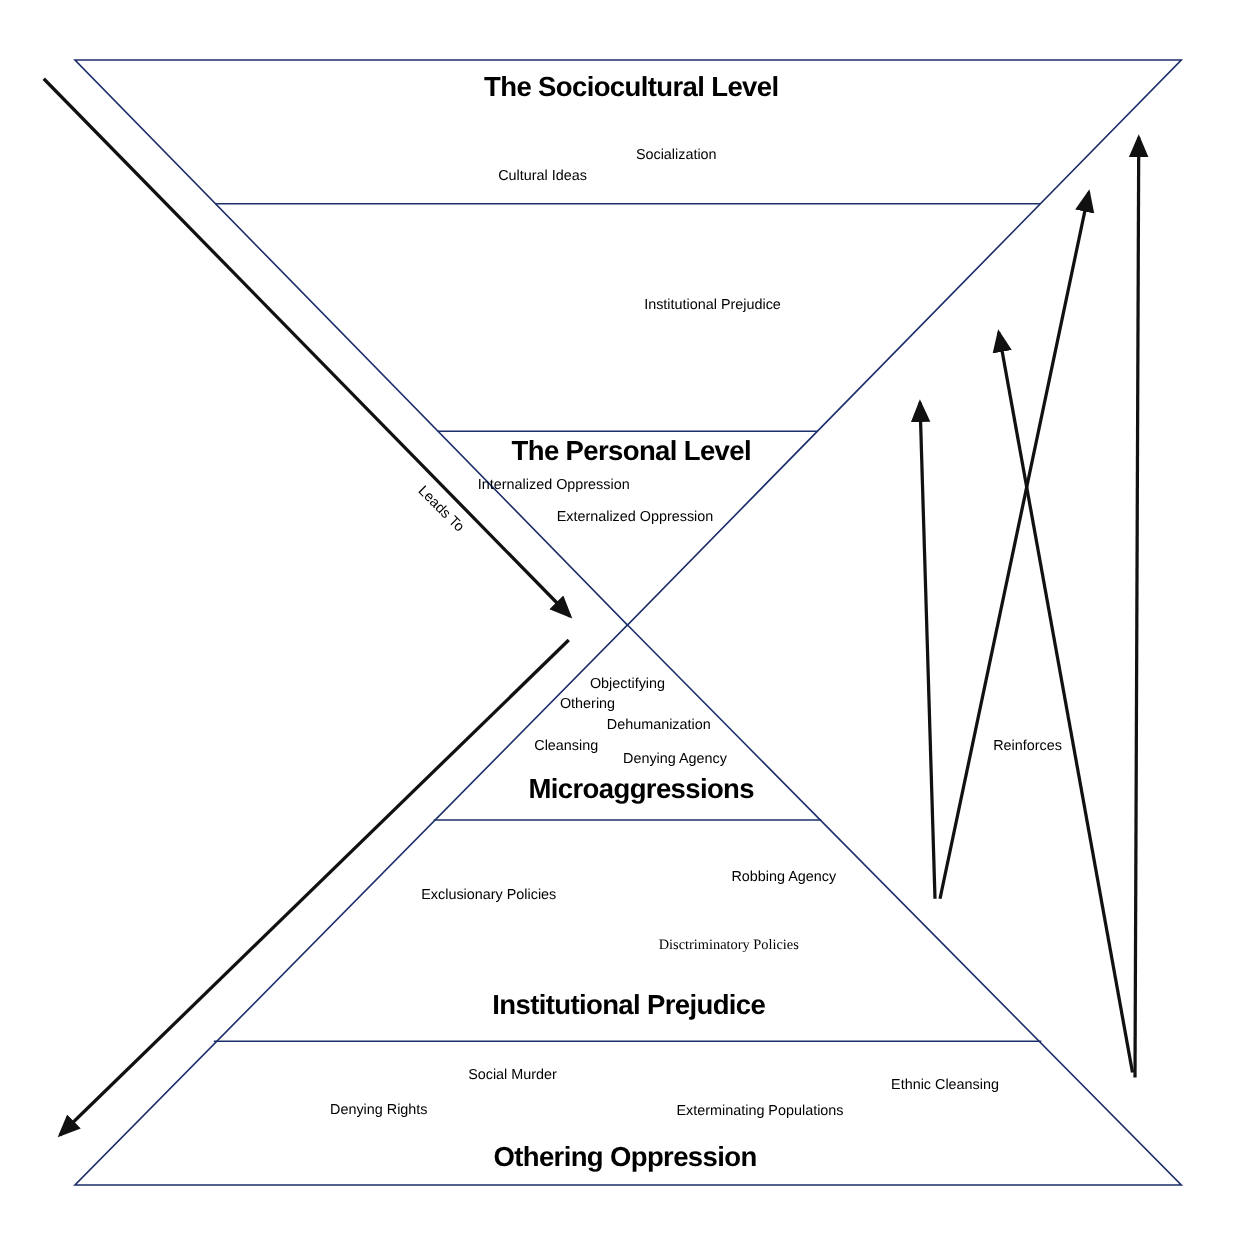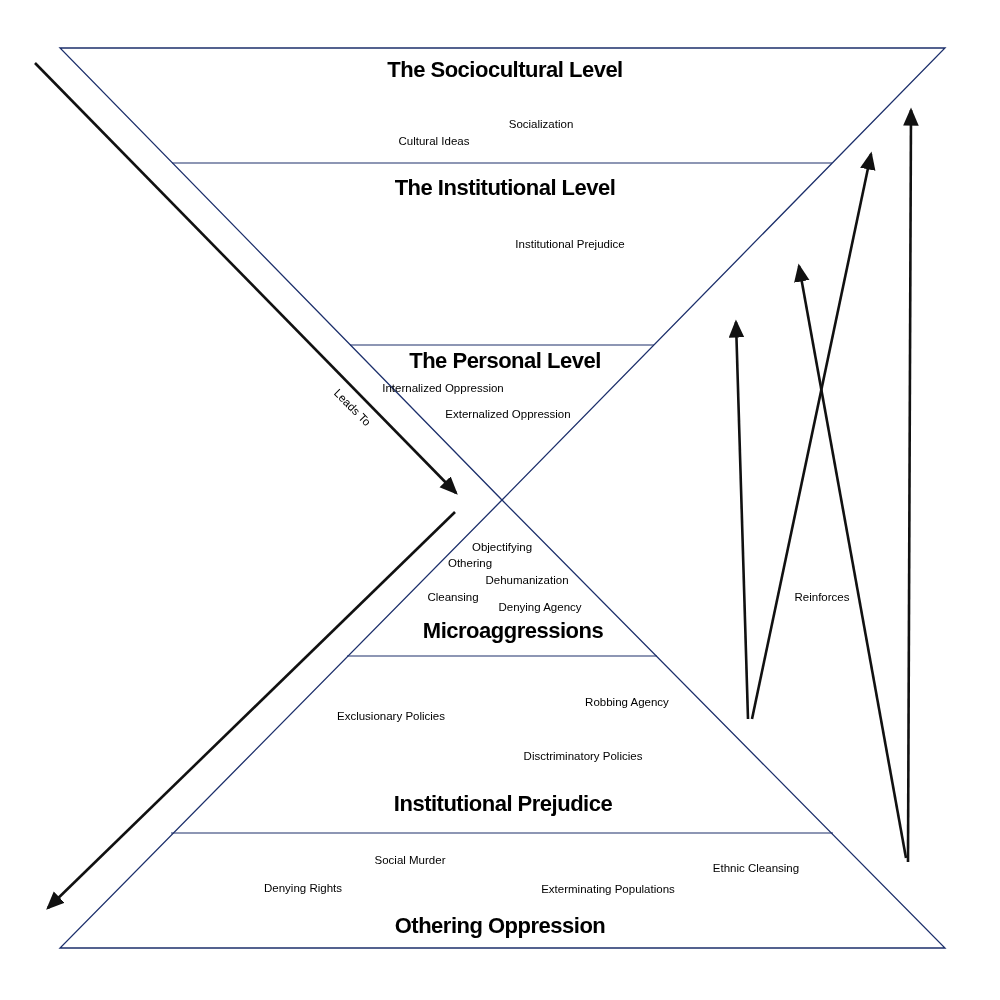--- a/index.html
+++ b/index.html
@@ -46,39 +46,38 @@
     <line class="arrow" x1="35" y1="63" x2="456" y2="493" marker-end="url(#ah)"></line>
     <line class="arrow" x1="455" y1="512" x2="48" y2="908" marker-end="url(#ah)"></line>
 
     <line class="arrow" x1="748" y1="719" x2="736" y2="322" marker-end="url(#ah)"></line>
     <line class="arrow" x1="752" y1="719" x2="871" y2="154" marker-end="url(#ah)"></line>
     <line class="arrow" x1="906" y1="858" x2="799" y2="266" marker-end="url(#ah)"></line>
     <line class="arrow" x1="908" y1="862" x2="911" y2="110" marker-end="url(#ah)"></line>
   </svg>
 
   <span class="h" style="left:505px; top:59px;">The Sociocultural Level</span>
-  <span class="h" style="left:505px; top:177px;">The Institutional Level</span>
   <span class="h" style="left:505px; top:350px;">The Personal Level</span>
   <span class="h" style="left:513px; top:620px;">Microaggressions</span>
   <span class="h" style="left:503px; top:793px;">Institutional Prejudice</span>
   <span class="h" style="left:500px; top:915px;">Othering Oppression</span>
 
   <span class="lbl" style="left:541px; top:119px;">Socialization</span>
   <span class="lbl" style="left:434px; top:136px;">Cultural Ideas</span>
   <span class="lbl" style="left:570px; top:239px;">Institutional Prejudice</span>
   <span class="lbl" style="left:443px; top:383px;">Internalized Oppression</span>
   <span class="lbl" style="left:508px; top:409px;">Externalized Oppression</span>
   <span class="lbl" style="left:502px; top:542px;">Objectifying</span>
   <span class="lbl" style="left:470px; top:558px;">Othering</span>
   <span class="lbl" style="left:527px; top:575px;">Dehumanization</span>
   <span class="lbl" style="left:453px; top:592px;">Cleansing</span>
   <span class="lbl" style="left:540px; top:602px;">Denying Agency</span>
   <span class="lbl" style="left:613px; top:697px;margin-left:14px;">Robbing Agency</span>
   <span class="lbl" style="left:391px; top:711px;">Exclusionary Policies</span>
-  <span class="lbl" style="left:583px; top:751px;">Disctriminatory Policies</span>
+  <span class="lbl" style="left:583px; top:751px;font-family:Liberation Serif, serif;">Disctriminatory Policies</span>
   <span class="lbl" style="left:410px; top:855px;">Social Murder</span>
   <span class="lbl" style="left:756px; top:863px;">Ethnic Cleansing</span>
   <span class="lbl" style="left:303px; top:883px;">Denying Rights</span>
   <span class="lbl" style="left:608px; top:884px;">Exterminating Populations</span>
 
   <span class="lbl rot45" style="left:352px; top:408px;">Leads To</span>
   <span class="lbl" style="left:822px; top:592px;">Reinforces</span>
 
 </div>
 

